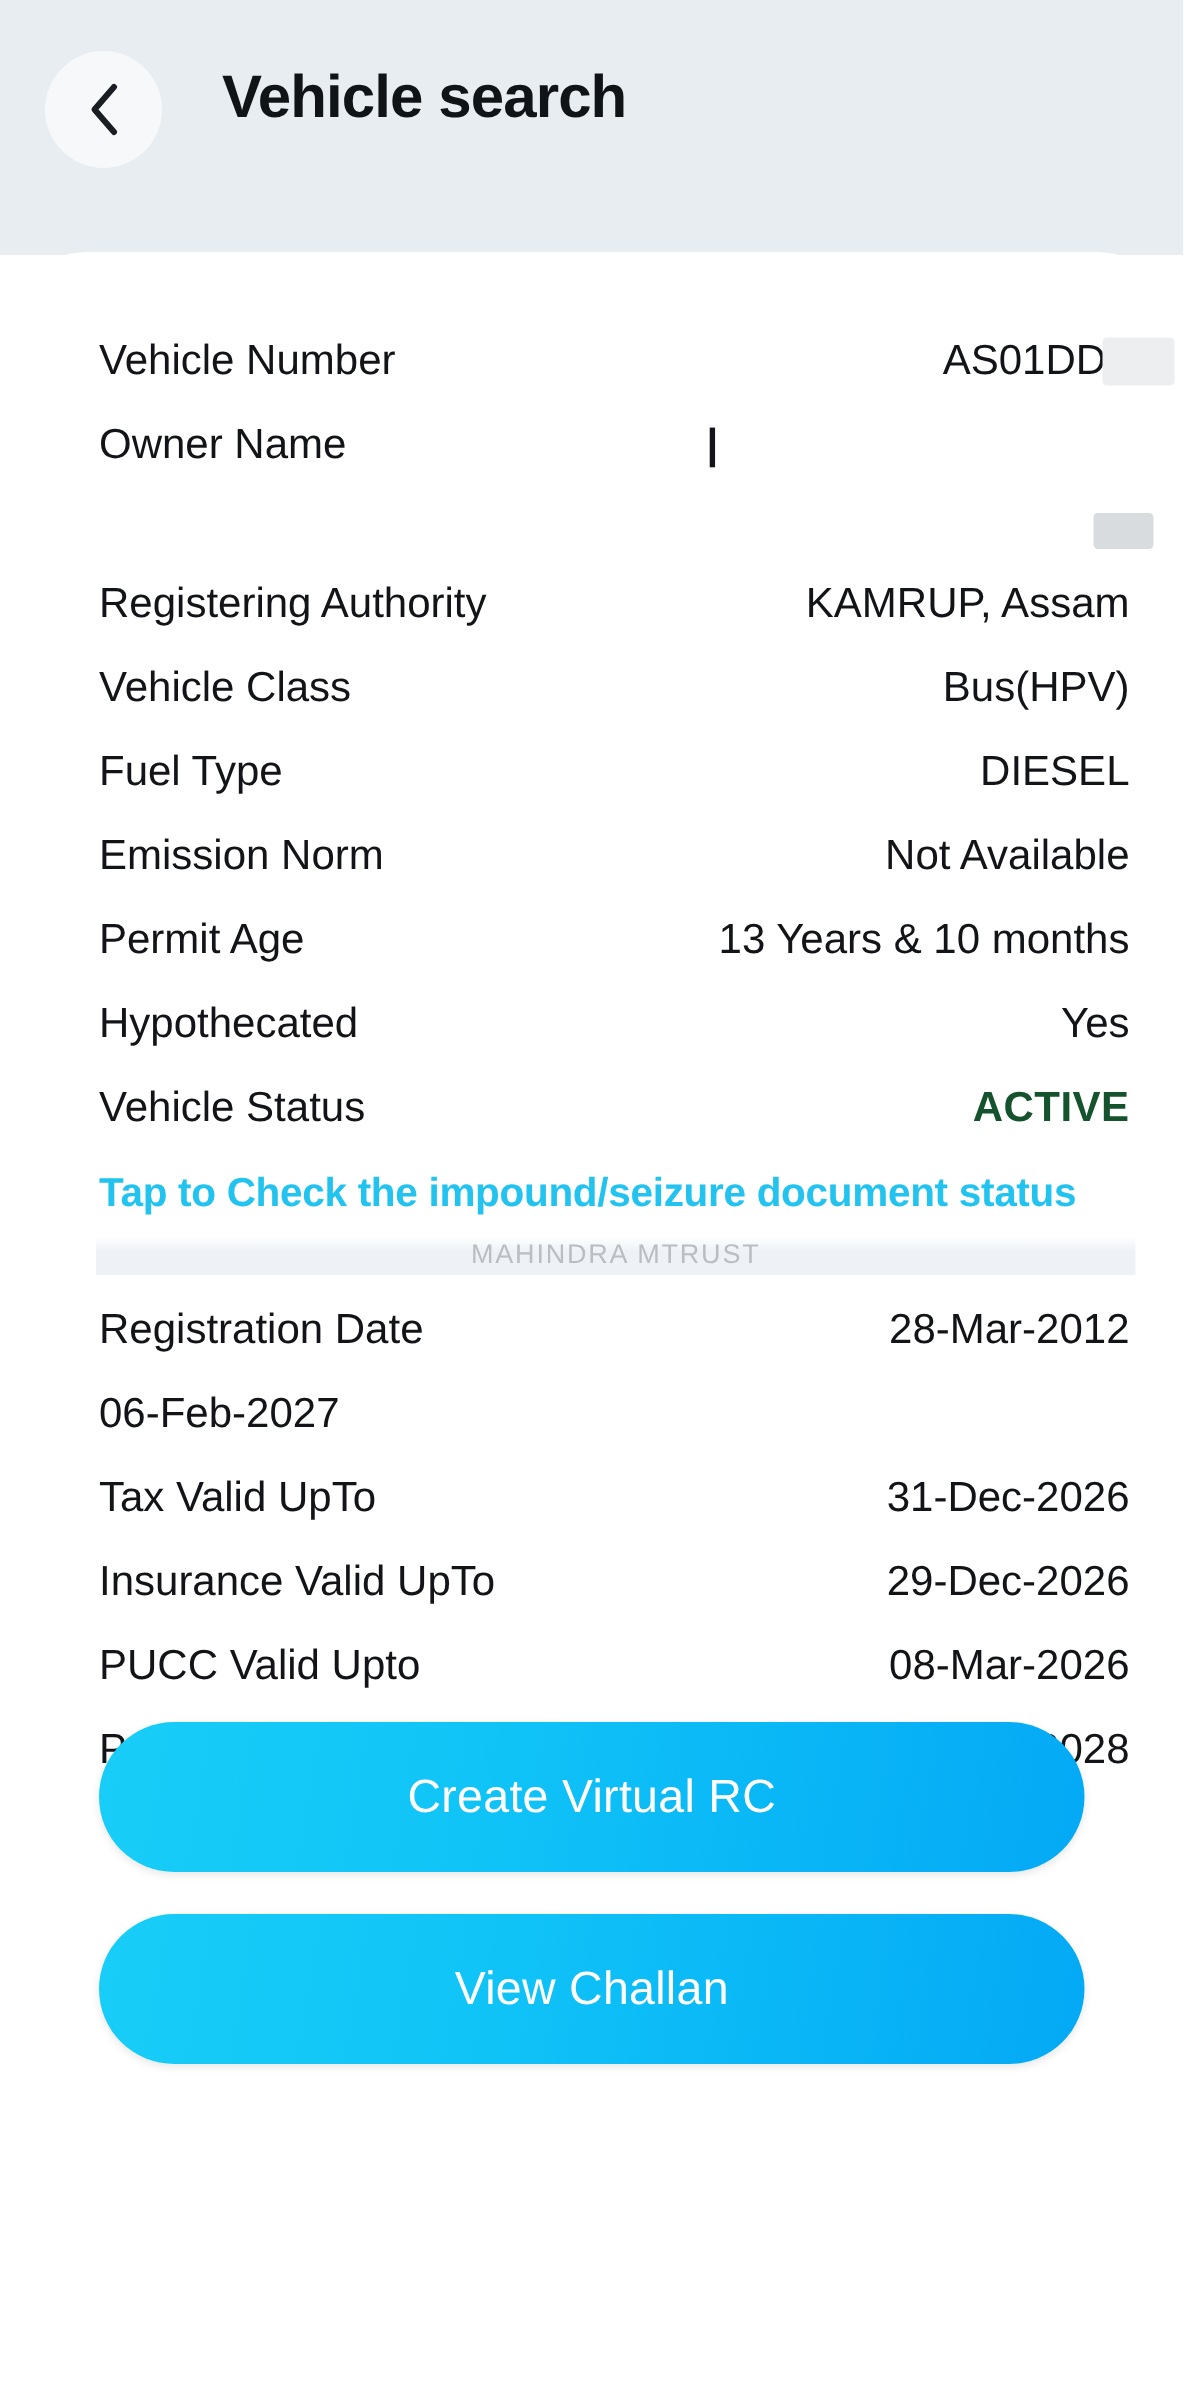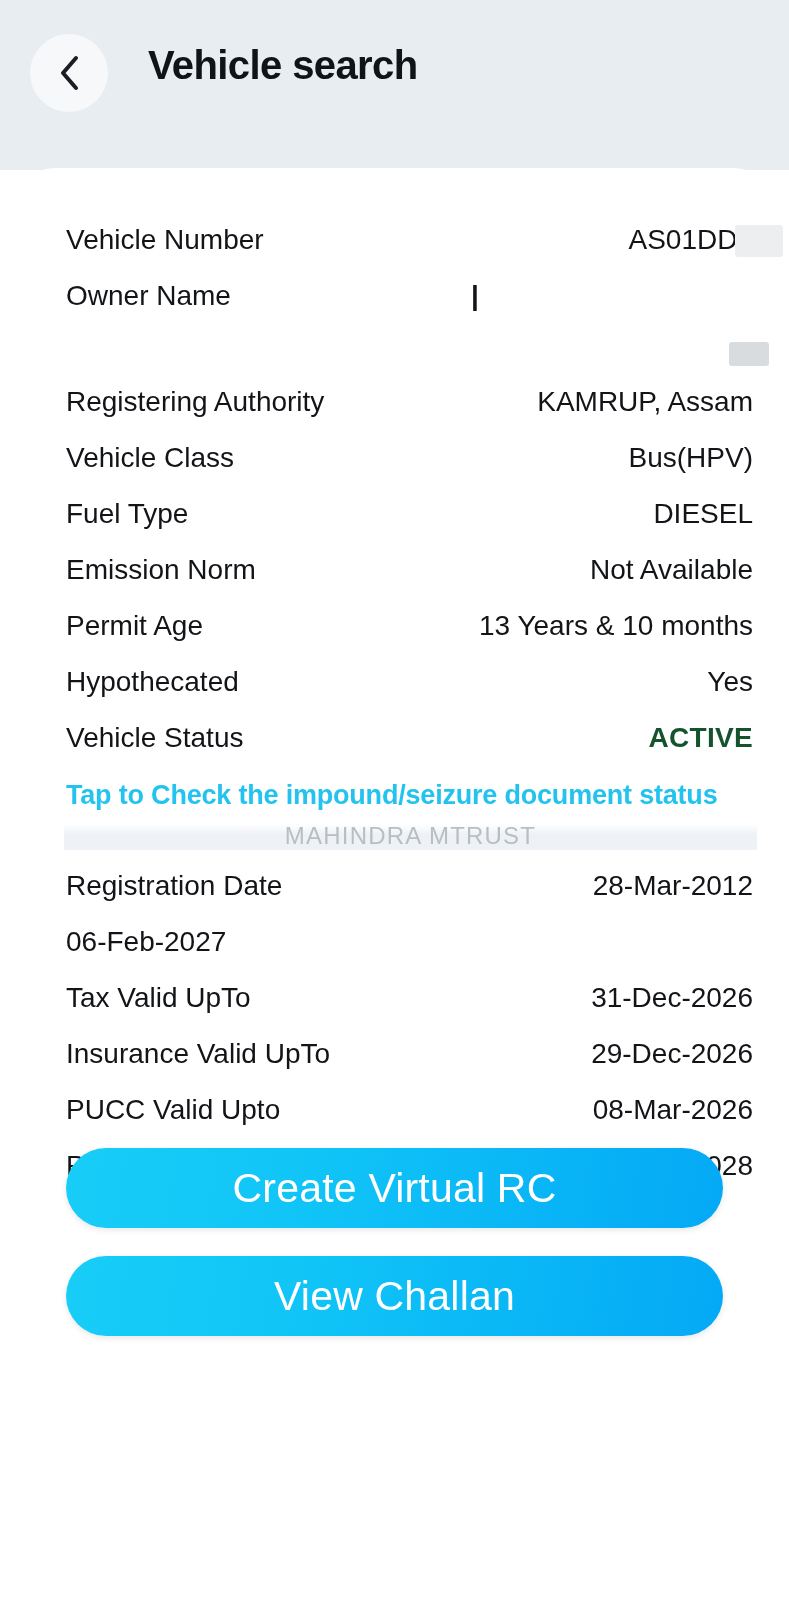--- a/index.html
+++ b/index.html
@@ -106,41 +106,41 @@
 
   
   .watermark-band {
     position:relative;
     height:26px;
     margin:0 48px;
     background:linear-gradient(to bottom,#ffffff 0%,#eef2f6 40%,#eef2f6 100%);
     display:flex; align-items:center; justify-content:center;
   }
   .watermark-text {
-    font-size:24px;
+    font-size:18px;
     color:#b9bec3;
     letter-spacing:1.2px;
     white-space:nowrap;
     position:relative;
     top:-1px;
   }
 
   
   .btn-area { position:absolute; left:0; width:789px; }
   .cta {
     display:block;
     width:657px;
-    height:80px;
+    height:100px;
     margin:0 auto;
     border:none;
     border-radius:50px;
     background:linear-gradient(100deg,#18cdf7 0%,#10c4f7 38%,#04a9f5 100%);
     color:#ffffff;
     font-family:"Liberation Sans", sans-serif;
-    font-size:41px;
+    font-size:31px;
     letter-spacing:0.2px;
     cursor:pointer;
     box-shadow:0 2px 6px rgba(0,0,0,0.10);
   }
 </style>
 </head>
 <body>
 
 <div id="screen">
 

